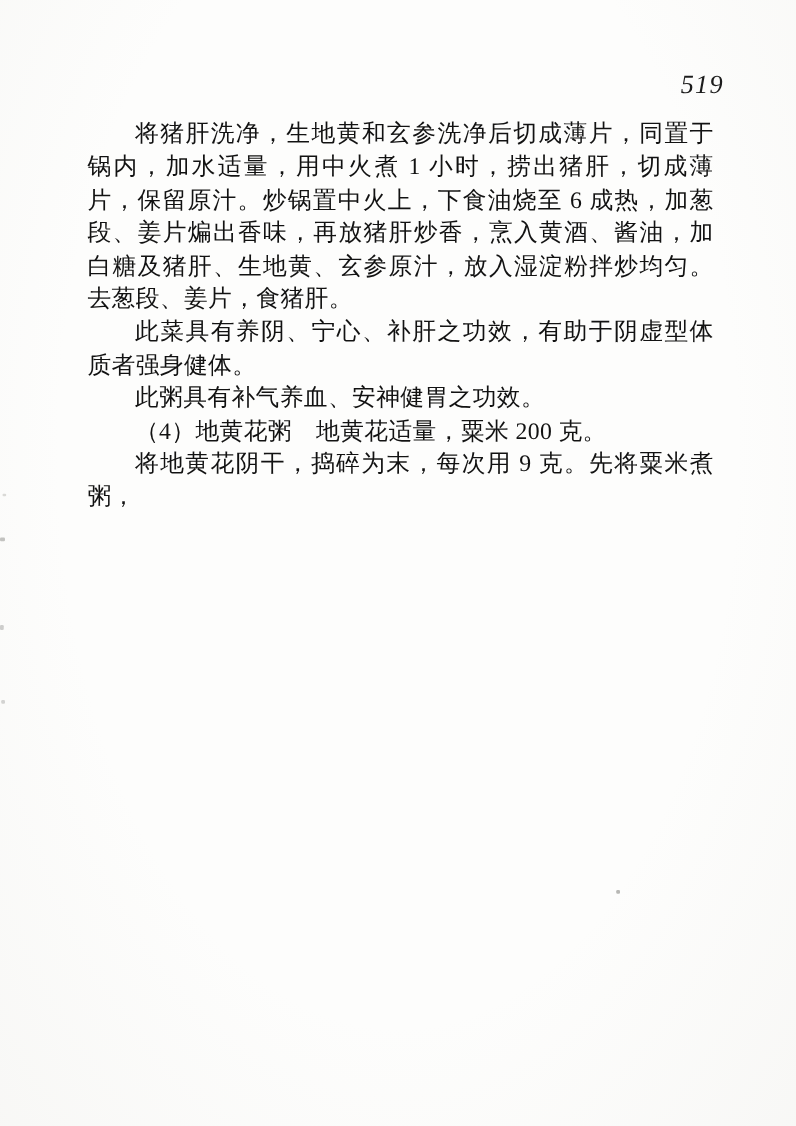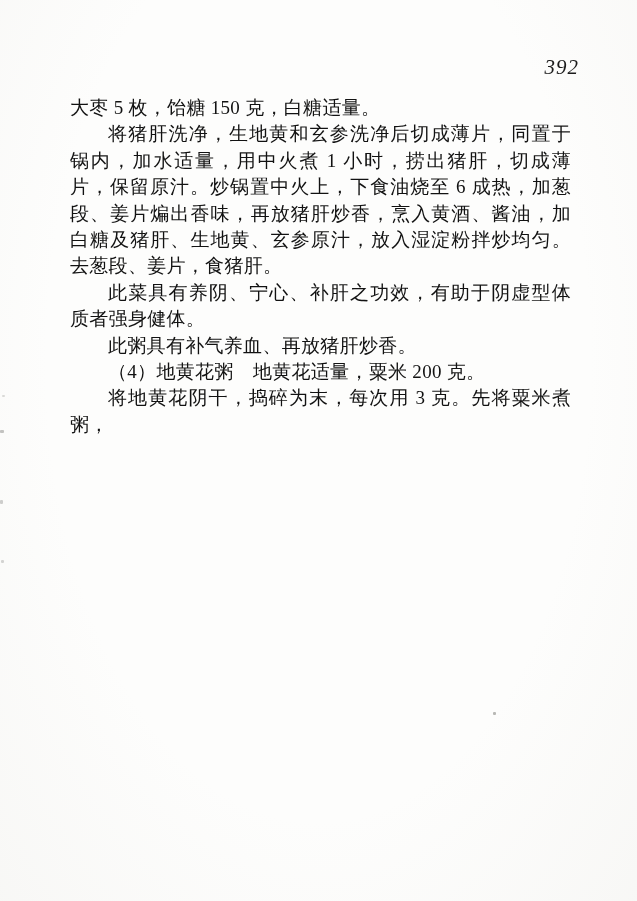--- a/index.html
+++ b/index.html
@@ -59,29 +59,28 @@
   .speck.s2 { left: 0;   top: 500px; width: 3px; height: 4px; opacity: .4; }
   .speck.s3 { left: 1px; top: 560px; width: 3px; height: 3px; opacity: .35; }
   .speck.s4 { left: 493px; top: 712px; width: 3px; height: 3px; opacity: .6; }
   .speck.s5 { left: 2px; top: 395px; width: 3px; height: 2px; opacity: .3; }
 </style>
 </head>
 <body>
 
 <div class="scan-page">
 
-  <div class="page-number">392</div>
+  <div class="page-number">519</div>
 
   <div class="text-block">
-    <p>大枣 5 枚，饴糖 150 克，白糖适量。</p>
     <p class="indent">将猪肝洗净，生地黄和玄参洗净后切成薄片，同置于锅内，加水适量，用中火煮 1 小时，捞出猪肝，切成薄片，保留原汁。炒锅置中火上，下食油烧至 6 成热，加葱段、姜片煸出香味，再放猪肝炒香，烹入黄酒、酱油，加白糖及猪肝、生地黄、玄参原汁，放入湿淀粉拌炒均匀。去葱段、姜片，食猪肝。</p>
     <p class="indent">此菜具有养阴、宁心、补肝之功效，有助于阴虚型体质者强身健体。</p>
-    <p class="indent">此粥具有补气养血、再放猪肝炒香。</p>
+    <p class="indent">此粥具有补气养血、安神健胃之功效。</p>
     <p class="indent">（4）地黄花粥　地黄花适量，粟米 200 克。</p>
-    <p class="indent">将地黄花阴干，捣碎为末，每次用 3 克。先将粟米煮粥，</p>
+    <p class="indent">将地黄花阴干，捣碎为末，每次用 9 克。先将粟米煮粥，</p>
   </div>
 
   <div class="speck s1"></div>
   <div class="speck s2"></div>
   <div class="speck s3"></div>
   <div class="speck s4"></div>
   <div class="speck s5"></div>
 
 </div>
 

